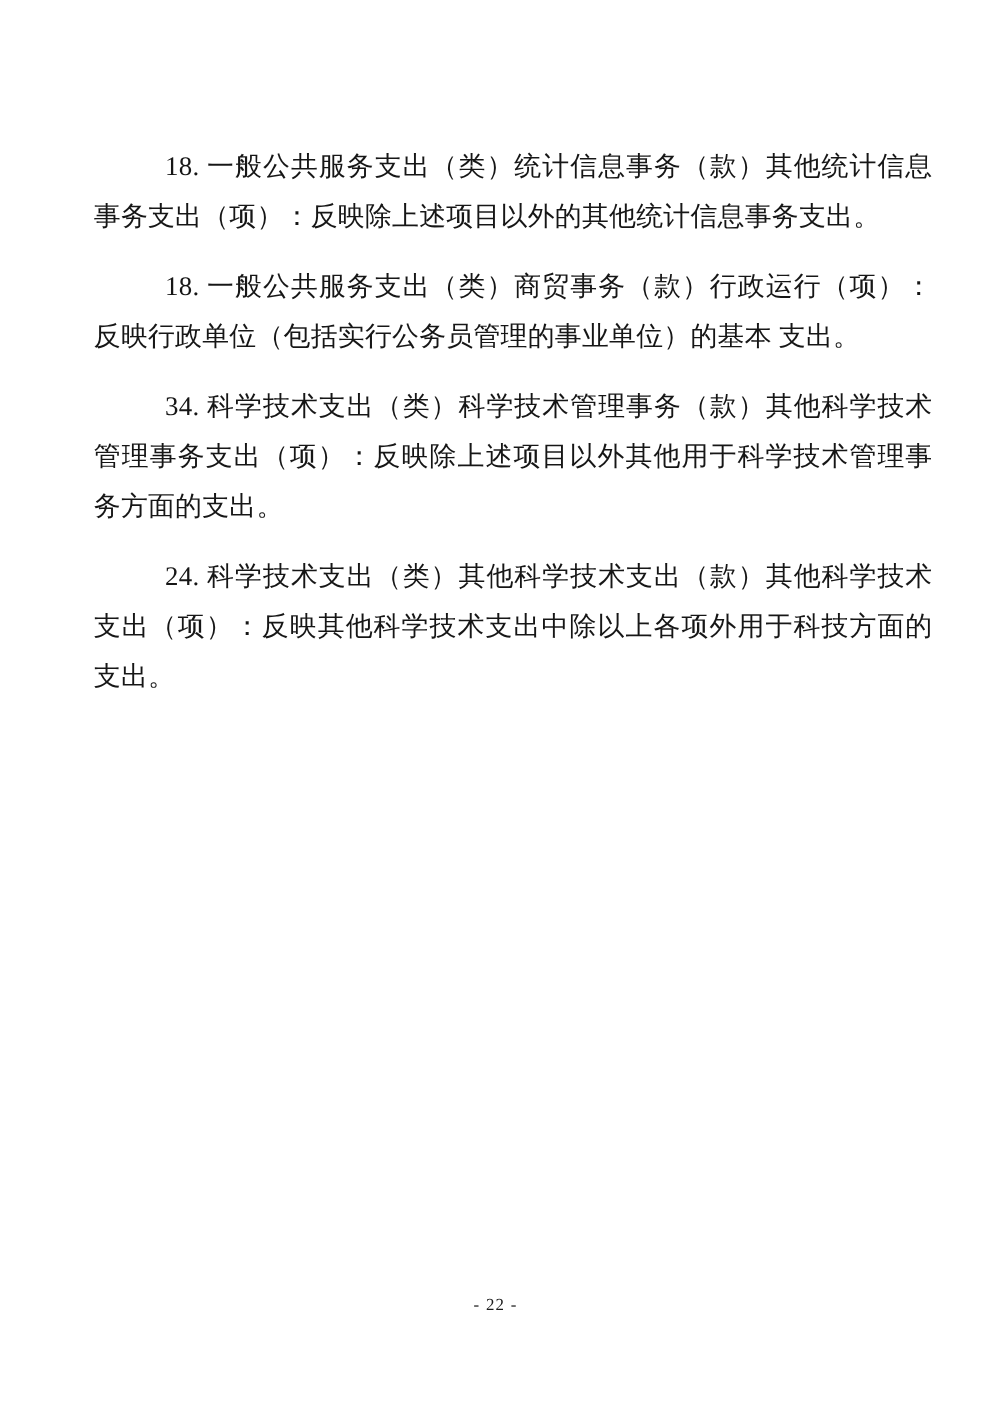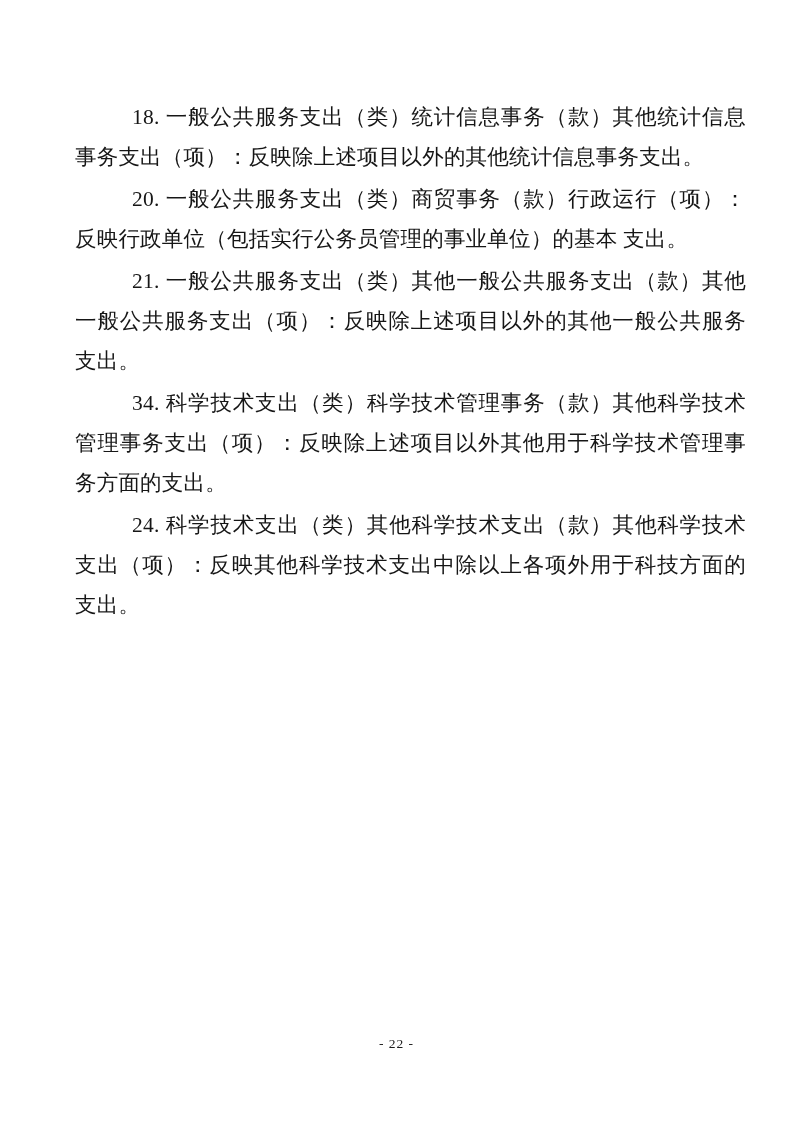--- a/index.html
+++ b/index.html
@@ -18,21 +18,21 @@
   }
   .content {
     position: absolute;
     left: 75px;
     top: 97px;
     width: 671px;
   }
   .para {
     font-size: 21.5px;
     line-height: 40px;
-    margin: 0 0 2px 0;
+    margin: 16px 0 2px 0;
     text-align: justify;
     text-align-last: left;
     text-indent: 57px;
     letter-spacing: 0.2px;
     word-break: break-all;
   }
   .footer {
     position: absolute;
     top: 1036px;
     left: 0;
@@ -42,19 +42,18 @@
     color: #1a1a1a;
     letter-spacing: 1px;
   }
 </style>
 </head>
 <body>
 
 <div class="page">
   <div class="content">
     <p class="para">18. 一般公共服务支出（类）统计信息事务（款）其他统计信息事务支出（项）：反映除上述项目以外的其他统计信息事务支出。</p>
-    <p class="para">20. 一般公共服务支出（类）商贸事务（款）行政运行（项）：反映行政单位（包括实行公务员管理的事业单位）的基本 支出。</p>
-    <p class="para">21. 一般公共服务支出（类）其他一般公共服务支出（款）其他一般公共服务支出（项）：反映除上述项目以外的其他一般公共服务支出。</p>
+    <p class="para">18. 一般公共服务支出（类）商贸事务（款）行政运行（项）：反映行政单位（包括实行公务员管理的事业单位）的基本 支出。</p>
     <p class="para">34. 科学技术支出（类）科学技术管理事务（款）其他科学技术管理事务支出（项）：反映除上述项目以外其他用于科学技术管理事务方面的支出。</p>
     <p class="para">24. 科学技术支出（类）其他科学技术支出（款）其他科学技术支出（项）：反映其他科学技术支出中除以上各项外用于科技方面的支出。</p>
   </div>
   <div class="footer">- 22 -</div>
 </div>
 
 </body></html>

